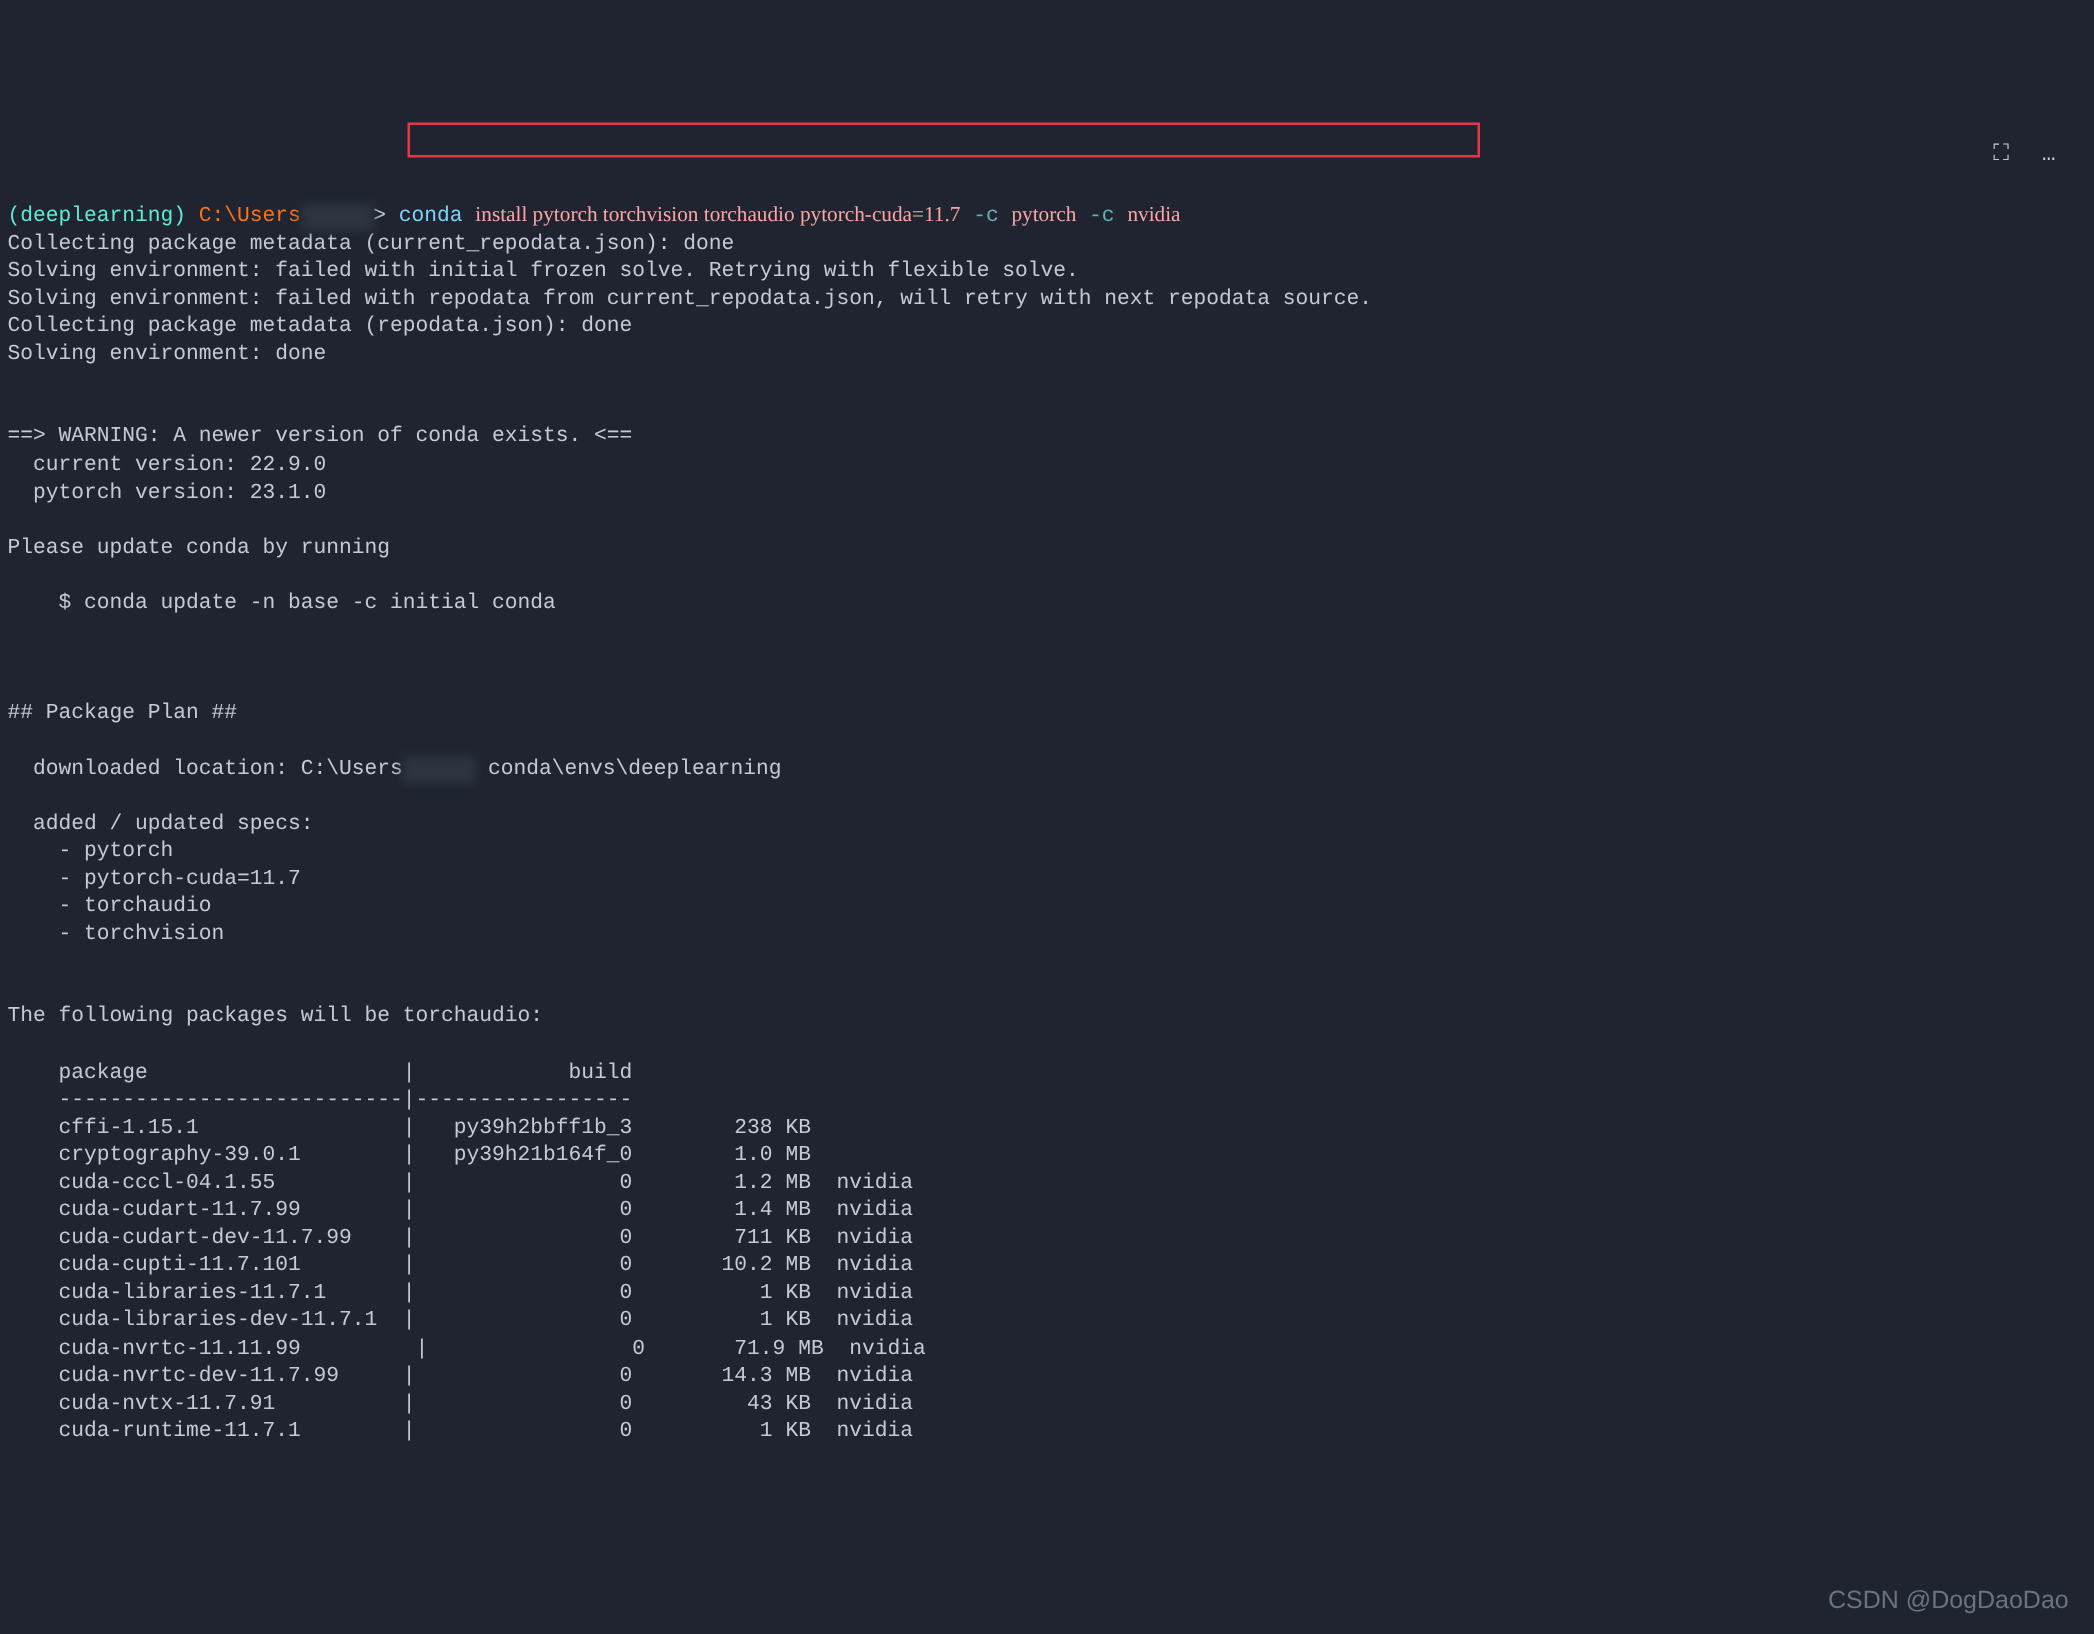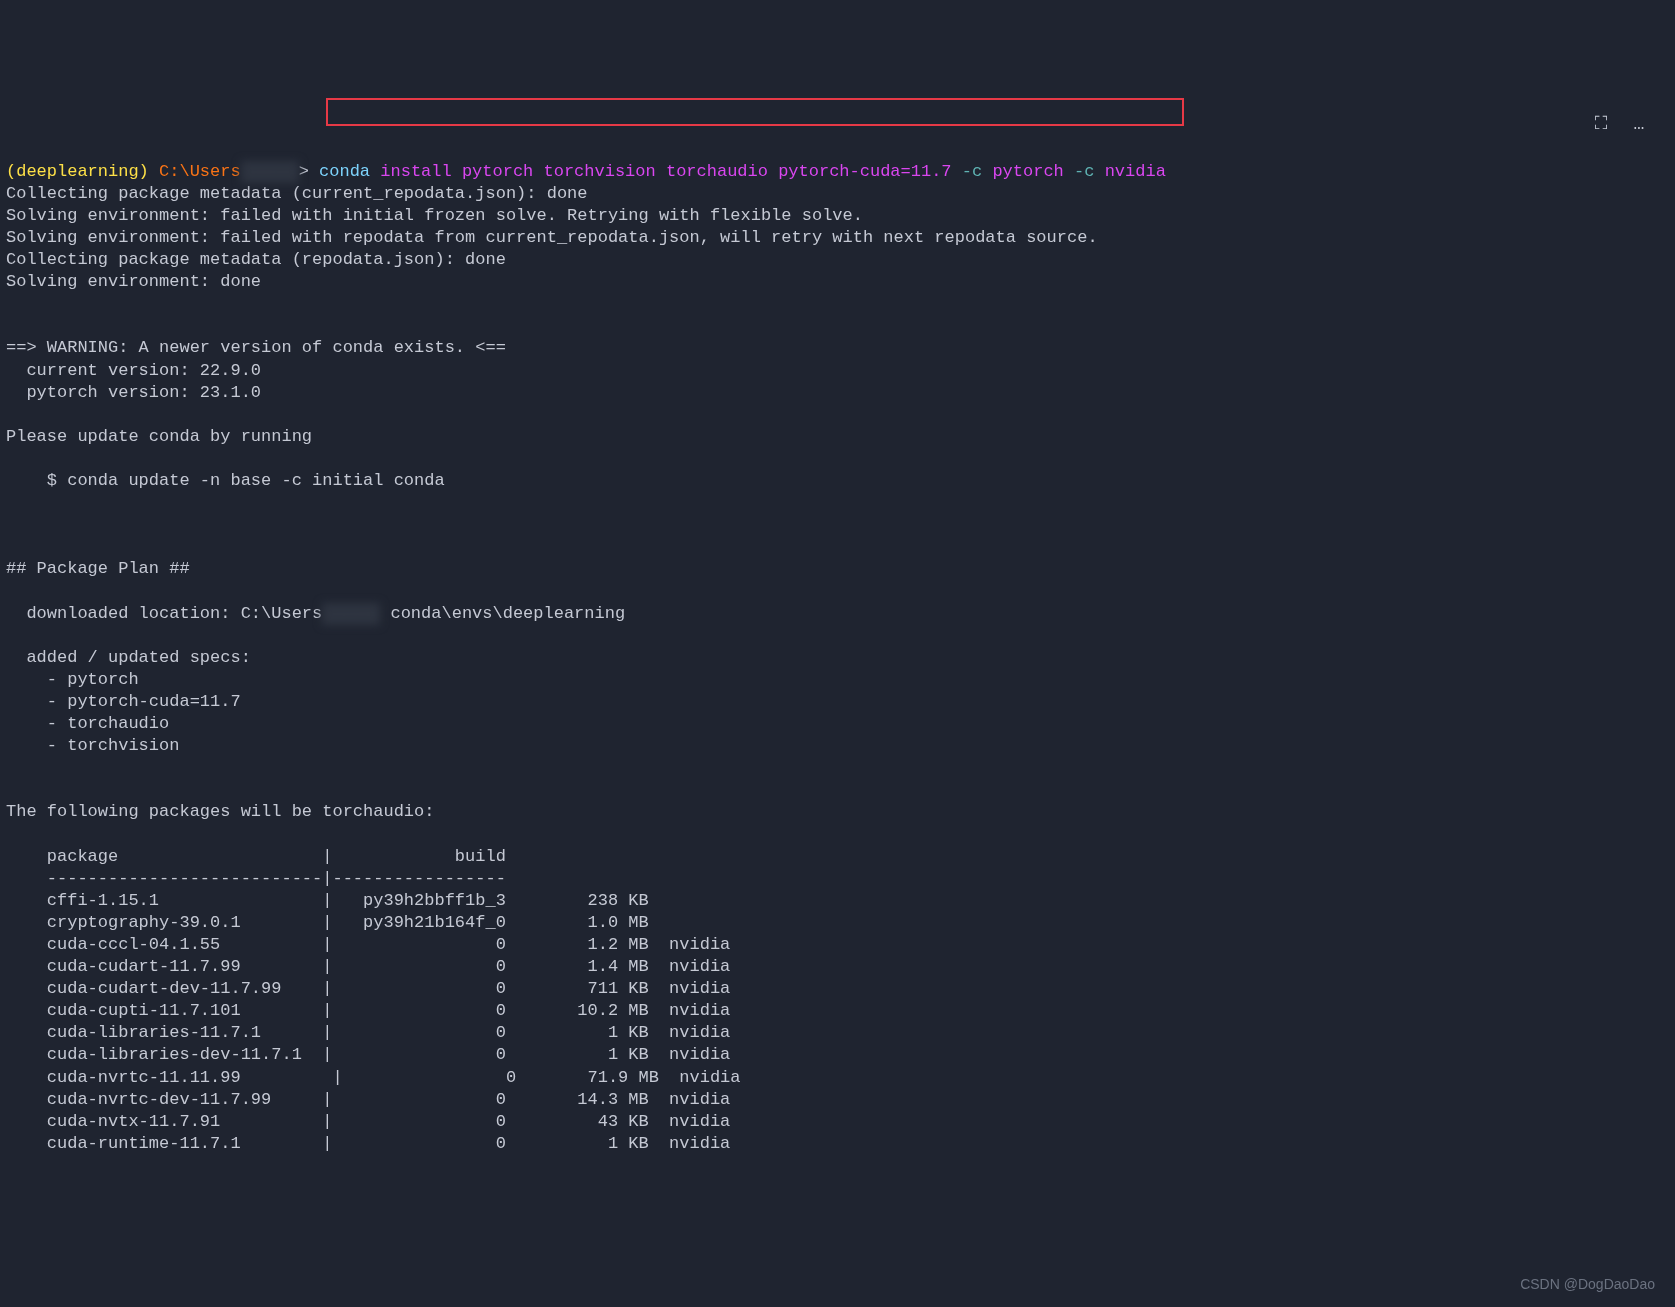--- a/index.html
+++ b/index.html
@@ -19,31 +19,31 @@
     .terminal-content { position: relative; }
     .highlight-box {
       position: absolute;
       border: 2px solid #e63946;
       top: 4px;
       left: 320px;
       width: 858px;
       height: 28px;
       pointer-events: none;
     }
-    .prompt-env { color: #fde047; }
+    .prompt-env { color: #5eead4; }
     .prompt-path { color: #f97316; }
     .redacted {
       background: #2e3440;
       filter: blur(4px);
       color: #2e3440;
       display: inline-block;
       width: 58px;
     }
     .cmd-yellow { color: #7dd3fc; }
-    .cmd-white { color: #d946ef; }
+    .cmd-white { color: #fca5a5; font-family: Liberation Serif, serif; }
     .cmd-cyan { color: #5fb3b3; }
     .toolbar-icons {
       position: absolute;
       top: 18px;
       right: 18px;
       display: flex;
       gap: 14px;
       align-items: center;
     }
     .icon-btn {
@@ -51,21 +51,21 @@
       display:flex; align-items:center; justify-content:center;
       color:#c5c9d4;
       cursor:pointer;
       font-size:18px;
     }
     .watermark {
       position: absolute;
       bottom: 14px;
       right: 20px;
       color: #6b7280;
-      font-size: 14px;
+      font-size: 20px;
       font-family: sans-serif;
     }
     .pkg-row { white-space: pre; }
   </style>
 </head>
 <body>
 
 
 
 <div class="terminal-content">

